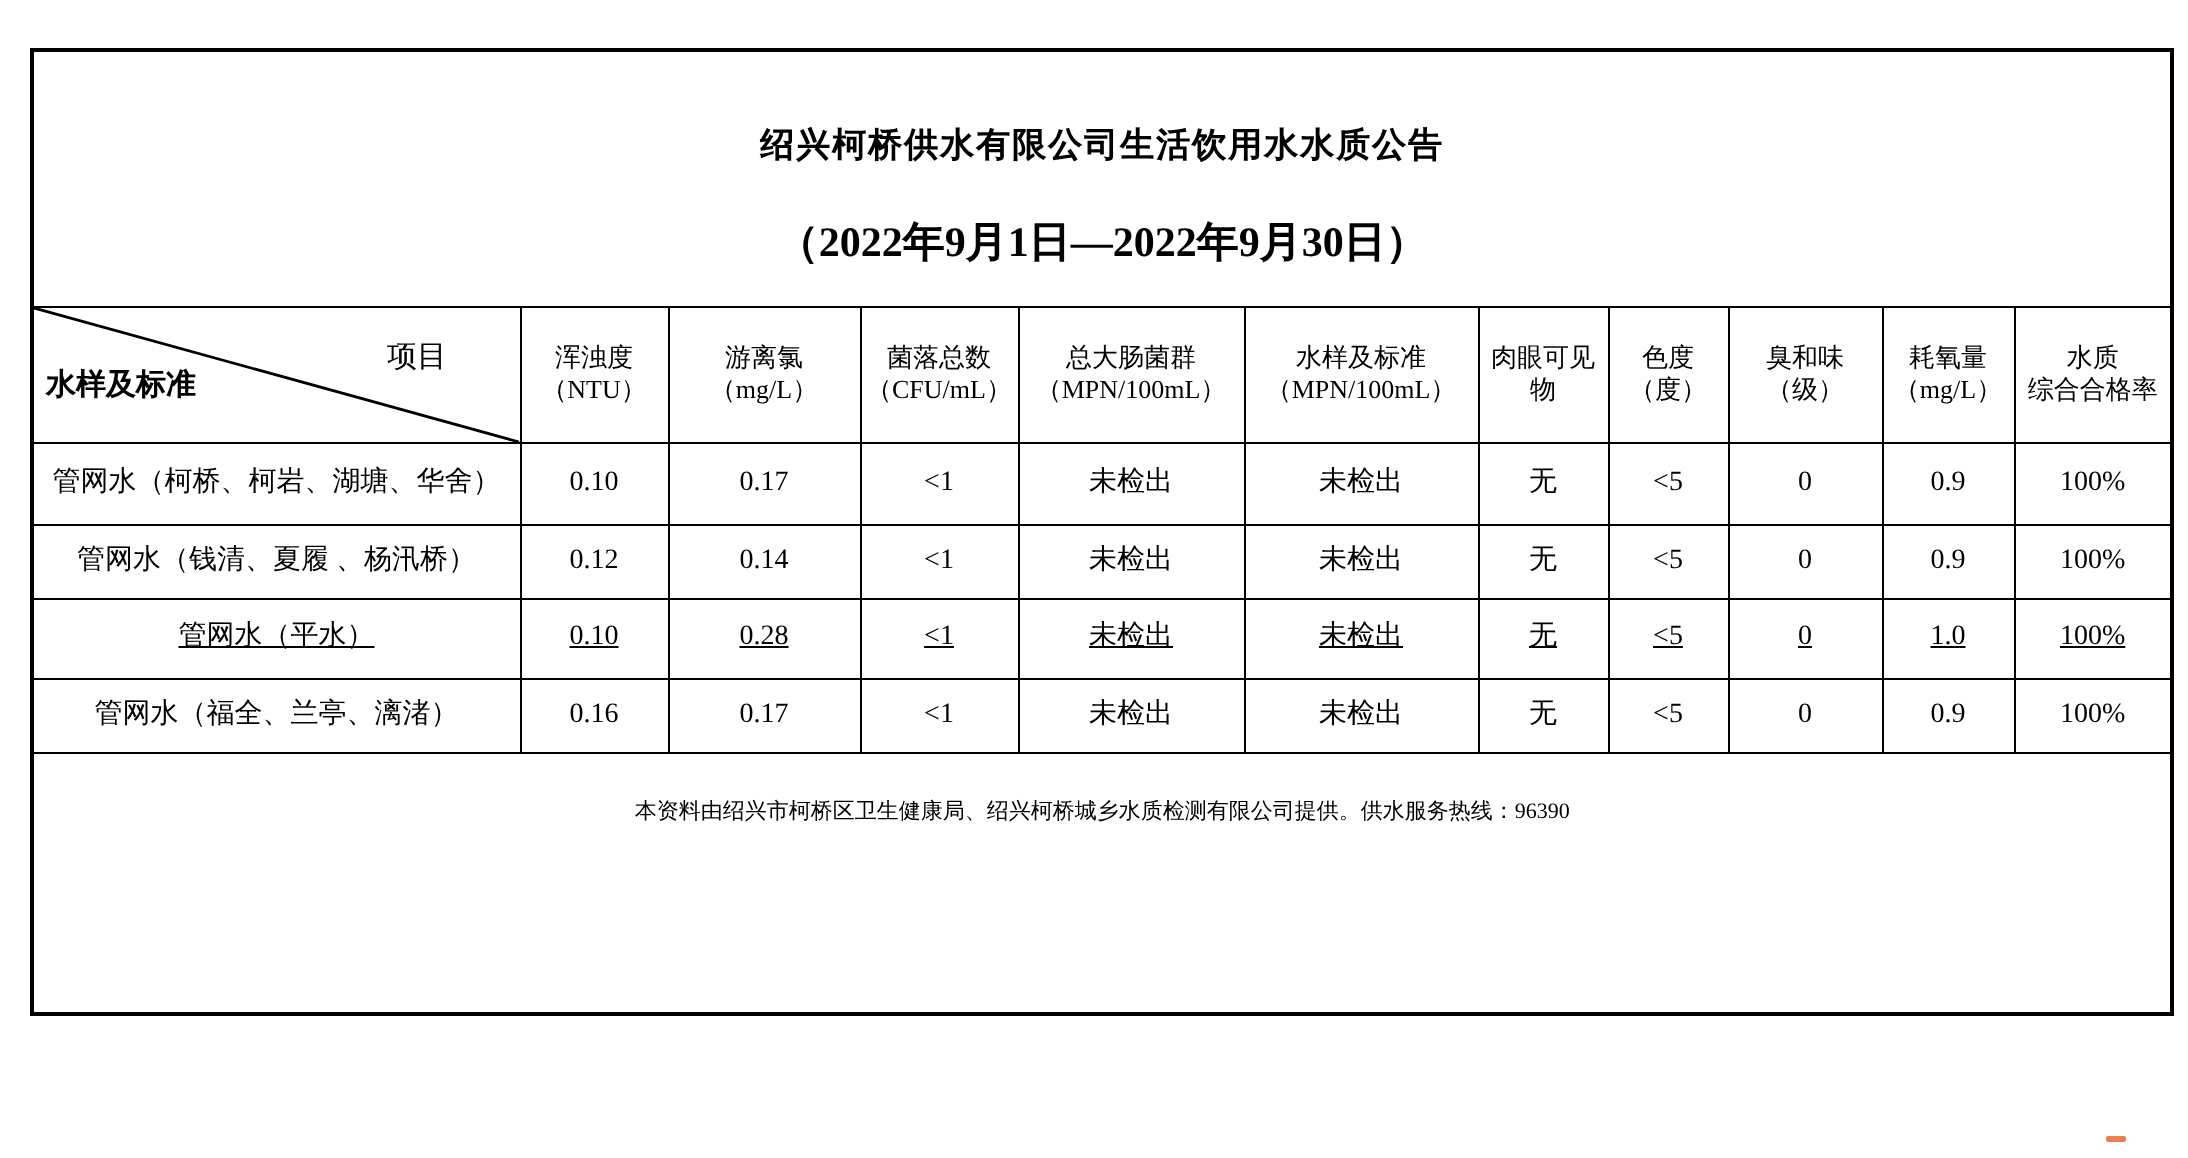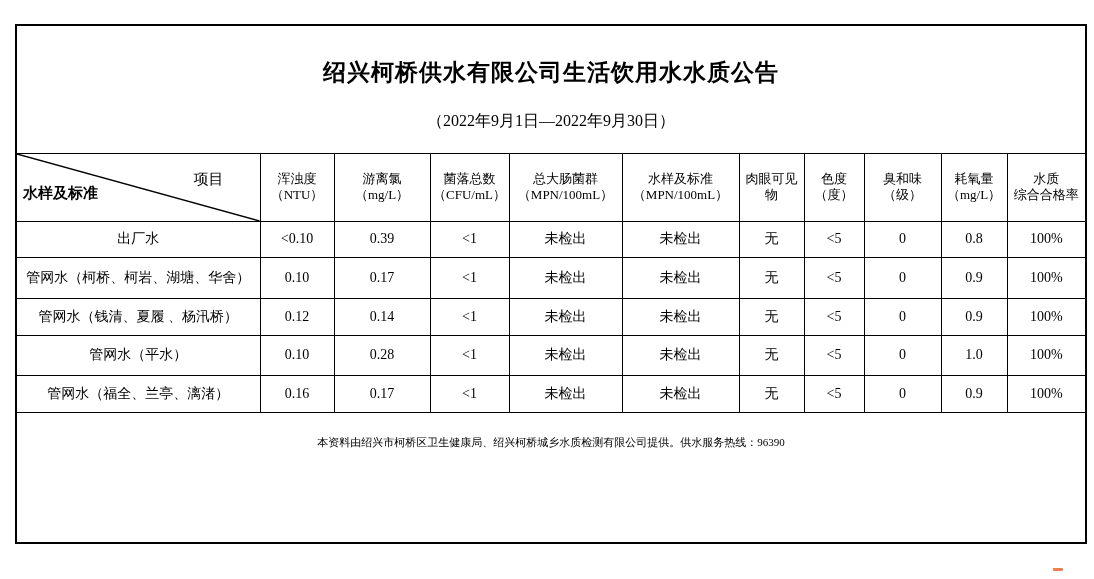--- a/index.html
+++ b/index.html
@@ -31,29 +31,29 @@
     font-size: 14px;
     line-height: 1.25;
   }
   
   td.title-cell {
     height: 73px;
     border-bottom: 1px solid #000;
     padding: 0;
   }
   .doc-title {
-    font-size: 23px;
+    font-size: 17px;
     font-weight: bold;
     letter-spacing: 1px;
     padding-top: 10px;
     line-height: 36px;
   }
   .doc-subtitle {
-    font-size: 16px;
-    font-weight: normal;
+    font-size: 21px;
+    font-weight: bold;
     line-height: 26px;
   }
   
   tr.header-row th { font-size: 13px; height: 64px; }
   
   th.corner { position: relative; padding: 0; }
   th.corner svg { position: absolute; left: 0; top: 0; width: 100%; height: 100%; }
   .corner-top { position: absolute; right: 36px; top: 16px; font-size: 15px; }
   .corner-bottom { position: absolute; left: 6px; bottom: 18px; font-size: 15px; font-weight: bold; }
   
@@ -125,33 +125,20 @@
           <th>色度
 （度）</th>
           <th>臭和味
 （级）</th>
           <th>耗氧量
 （mg/L）</th>
           <th>水质
 综合合格率</th>
         </tr>
 
-        <tr style="height: 36px;">
-          <th class="row-label">出厂水</th>
-          <td class="val">&lt;0.10</td>
-          <td class="val">0.39</td>
-          <td class="val">&lt;1</td>
-          <td class="val">未检出</td>
-          <td class="val">未检出</td>
-          <td class="val">无</td>
-          <td class="val">&lt;5</td>
-          <td class="val">0</td>
-          <td class="val">0.8</td>
-          <td class="val">100%</td>
-        </tr>
         <tr style="height: 41px;">
           <th class="row-label">管网水（柯桥、柯岩、湖塘、华舍）</th>
           <td class="val">0.10</td>
           <td class="val">0.17</td>
           <td class="val">&lt;1</td>
           <td class="val">未检出</td>
           <td class="val">未检出</td>
           <td class="val">无</td>
           <td class="val">&lt;5</td>
           <td class="val">0</td>
@@ -164,21 +151,21 @@
           <td class="val">0.14</td>
           <td class="val">&lt;1</td>
           <td class="val">未检出</td>
           <td class="val">未检出</td>
           <td class="val">无</td>
           <td class="val">&lt;5</td>
           <td class="val">0</td>
           <td class="val">0.9</td>
           <td class="val">100%</td>
         </tr>
-        <tr style="height: 40px;">
+        <tr style="height: 40px; text-decoration: underline;">
           <th class="row-label">管网水（平水）</th>
           <td class="val">0.10</td>
           <td class="val">0.28</td>
           <td class="val">&lt;1</td>
           <td class="val">未检出</td>
           <td class="val">未检出</td>
           <td class="val">无</td>
           <td class="val">&lt;5</td>
           <td class="val">0</td>
           <td class="val">1.0</td>

